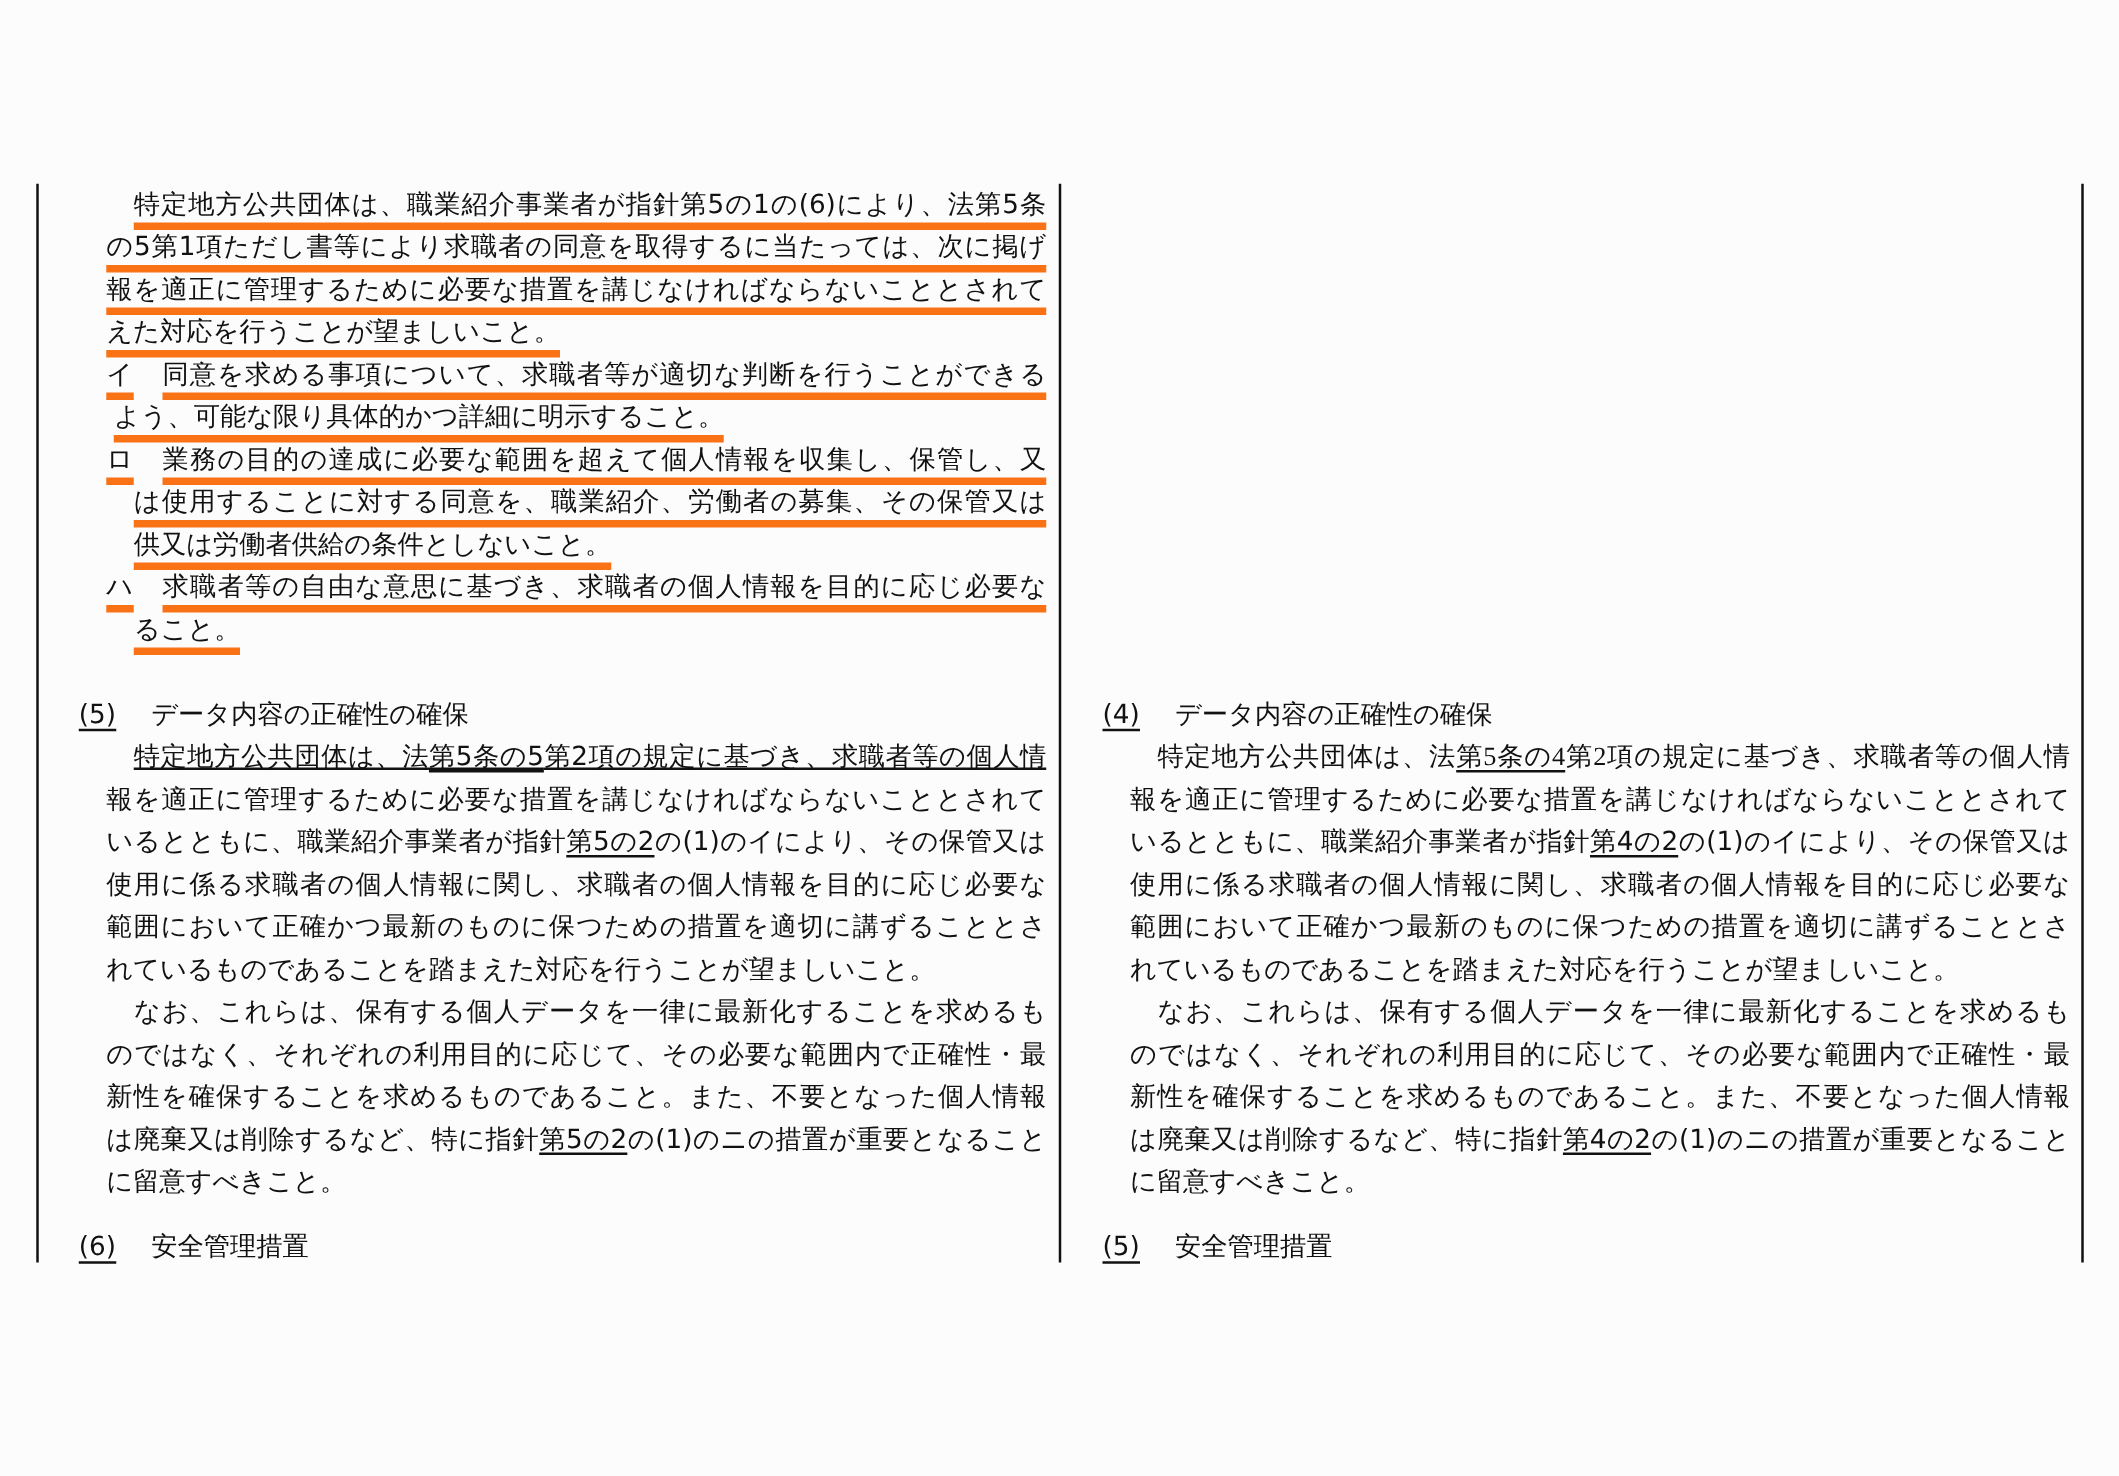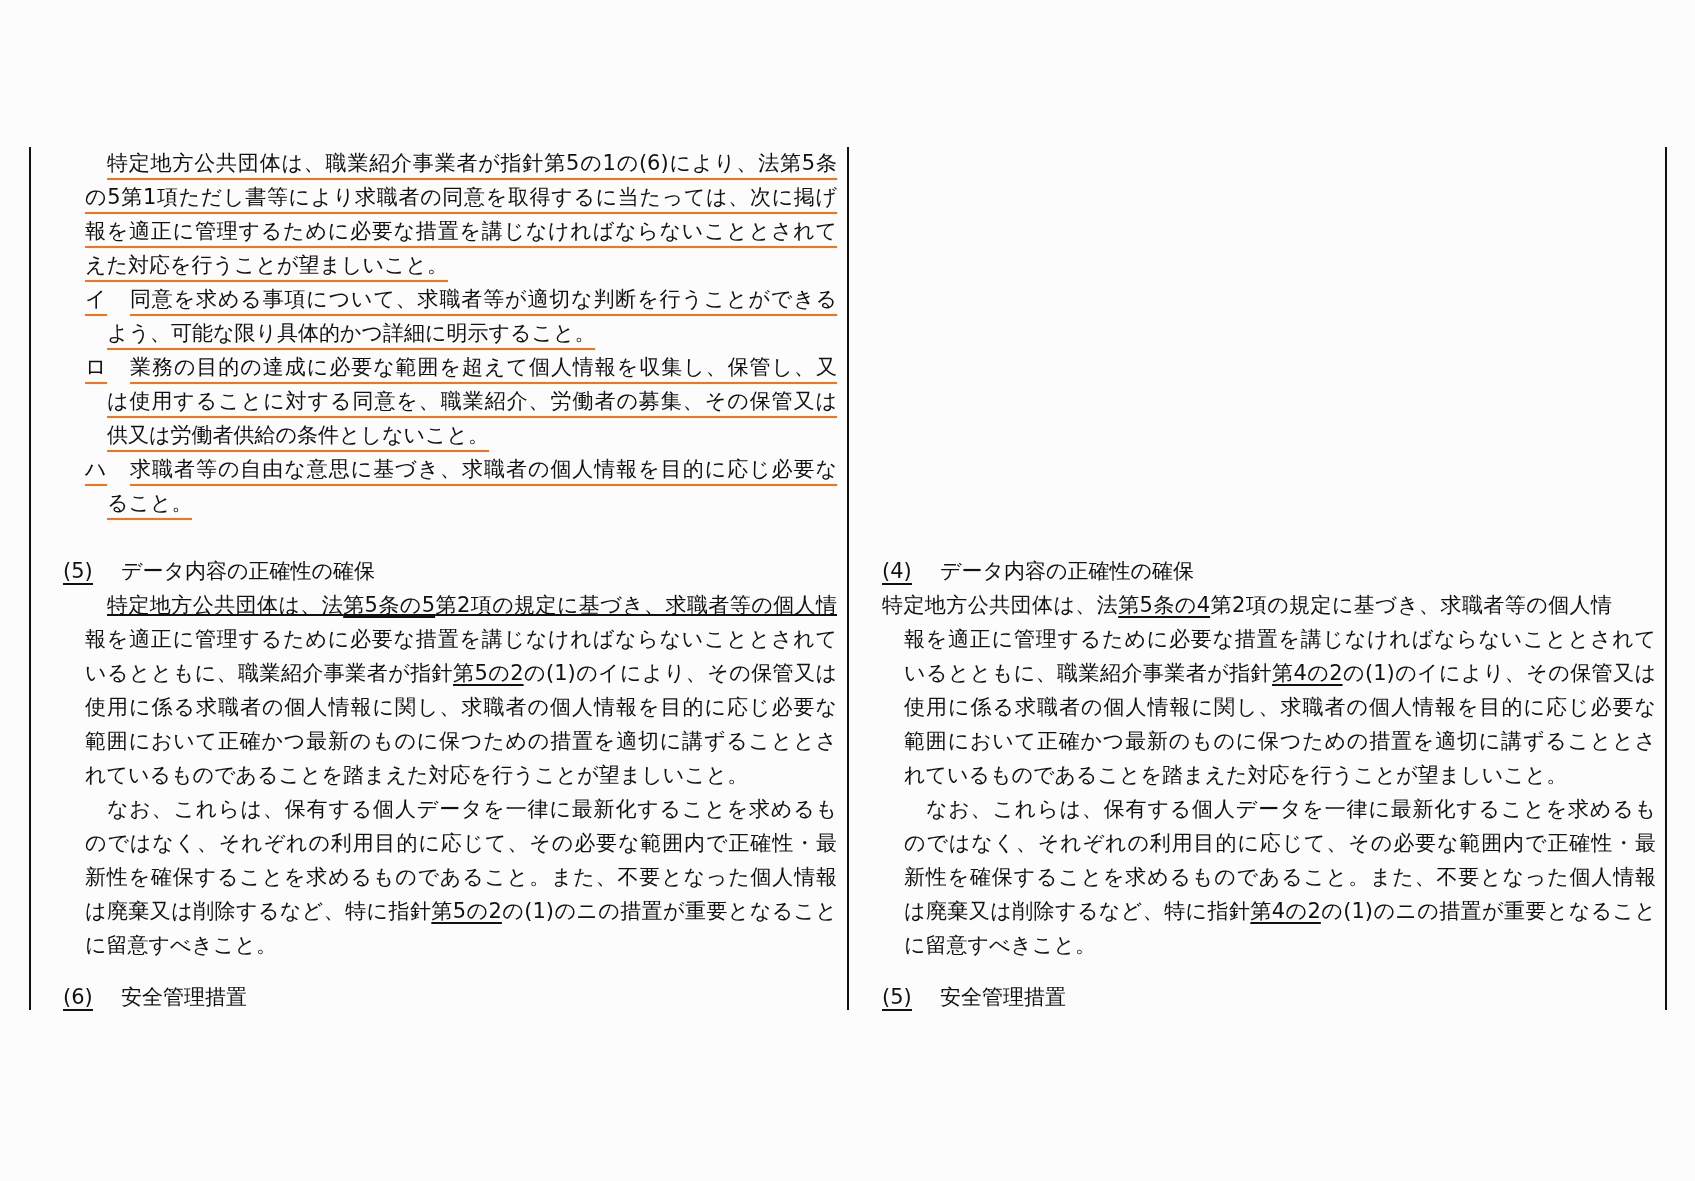--- a/index.html
+++ b/index.html
@@ -10,21 +10,21 @@
   }
   .vline { position:absolute; width:2px; background:#111; }
   .ln {
     position:absolute; height:30px; line-height:30px;
     font-size:21px; white-space:nowrap;
     text-align:justify; text-align-last:justify;
     overflow:visible;
   }
   .ln.nojust { text-align:left; text-align-last:left; }
   .u { text-decoration:underline; text-decoration-thickness:2px; text-underline-offset:4px; }
-  .ul { border-bottom:2px solid #f97316; }
+  .ul { border-bottom:6px solid #f97316; }
   .marker { position:absolute; height:30px; line-height:30px; font-size:21px; white-space:nowrap; }
   .heading { position:absolute; height:30px; line-height:30px; font-size:21px; white-space:nowrap; }
   .heading .num { display:inline-block; width:38px; }
   .heading .num span { border-bottom:2px solid #111; }
   .heading .title { margin-left:20px; }
 </style>
 </head>
 <body>
 
 <div class="vline" style="left:29px; top:147px; height:863px;"></div>
@@ -36,21 +36,21 @@
   <div>
     <div class="ln ul" style="left:107px; top:148px; width:730px;">特定地方公共団体は、職業紹介事業者が指針第5の1の(6)により、法第5条</div>
     <div class="ln ul" style="left:85px; top:182px; width:752px;">の5第1項ただし書等により求職者の同意を取得するに当たっては、次に掲げ</div>
     <div class="ln ul" style="left:85px; top:216px; width:752px;">報を適正に管理するために必要な措置を講じなければならないこととされて</div>
     <div class="ln ul nojust" style="left:85px; top:250px;">えた対応を行うことが望ましいこと。</div>
   </div>
 
   <div>
     <div class="marker ul" style="left:85px; top:284px;">イ</div>
     <div class="ln ul" style="left:130px; top:284px; width:707px;">同意を求める事項について、求職者等が適切な判断を行うことができる</div>
-    <div class="ln ul nojust" style="left:107px; top:318px;">よう、可能な限り具体的かつ詳細に明示すること。</div>
+    <div class="ln ul nojust" style="left:91px; top:318px;">よう、可能な限り具体的かつ詳細に明示すること。</div>
   </div>
 
   <div>
     <div class="marker ul" style="left:85px; top:352px;">ロ</div>
     <div class="ln ul" style="left:130px; top:352px; width:707px;">業務の目的の達成に必要な範囲を超えて個人情報を収集し、保管し、又</div>
     <div class="ln ul" style="left:107px; top:386px; width:730px;">は使用することに対する同意を、職業紹介、労働者の募集、その保管又は</div>
     <div class="ln ul nojust" style="left:107px; top:420px;">供又は労働者供給の条件としないこと。</div>
   </div>
 
   <div>
@@ -85,21 +85,21 @@
   </div>
 </div>
 
 <div>
 
   <div class="heading" style="left:882px; top:556px;">
     <span class="num"><span>(4)</span></span><span class="title">データ内容の正確性の確保</span>
   </div>
 
   <div>
-    <div class="ln" style="left:882px; top:590px; width:730px;"><span>特定地方公共団体は、法</span><span class="u">第5条の4</span><span>第2項の規定に基づき、求職者等の個人情</span></div>
+    <div class="ln" style="left:926px; top:590px; width:730px;font-family:Liberation Serif, serif;"><span>特定地方公共団体は、法</span><span class="u">第5条の4</span><span>第2項の規定に基づき、求職者等の個人情</span></div>
     <div class="ln" style="left:904px; top:624px; width:752px;">報を適正に管理するために必要な措置を講じなければならないこととされて</div>
     <div class="ln" style="left:904px; top:658px; width:752px;"><span>いるとともに、職業紹介事業者が指針</span><span class="u">第4の2</span><span>の(1)のイにより、その保管又は</span></div>
     <div class="ln" style="left:904px; top:692px; width:752px;">使用に係る求職者の個人情報に関し、求職者の個人情報を目的に応じ必要な</div>
     <div class="ln" style="left:904px; top:726px; width:752px;">範囲において正確かつ最新のものに保つための措置を適切に講ずることとさ</div>
     <div class="ln nojust" style="left:904px; top:760px;">れているものであることを踏まえた対応を行うことが望ましいこと。</div>
   </div>
 
   <div>
     <div class="ln" style="left:926px; top:794px; width:730px;">なお、これらは、保有する個人データを一律に最新化することを求めるも</div>
     <div class="ln" style="left:904px; top:828px; width:752px;">のではなく、それぞれの利用目的に応じて、その必要な範囲内で正確性・最</div>

